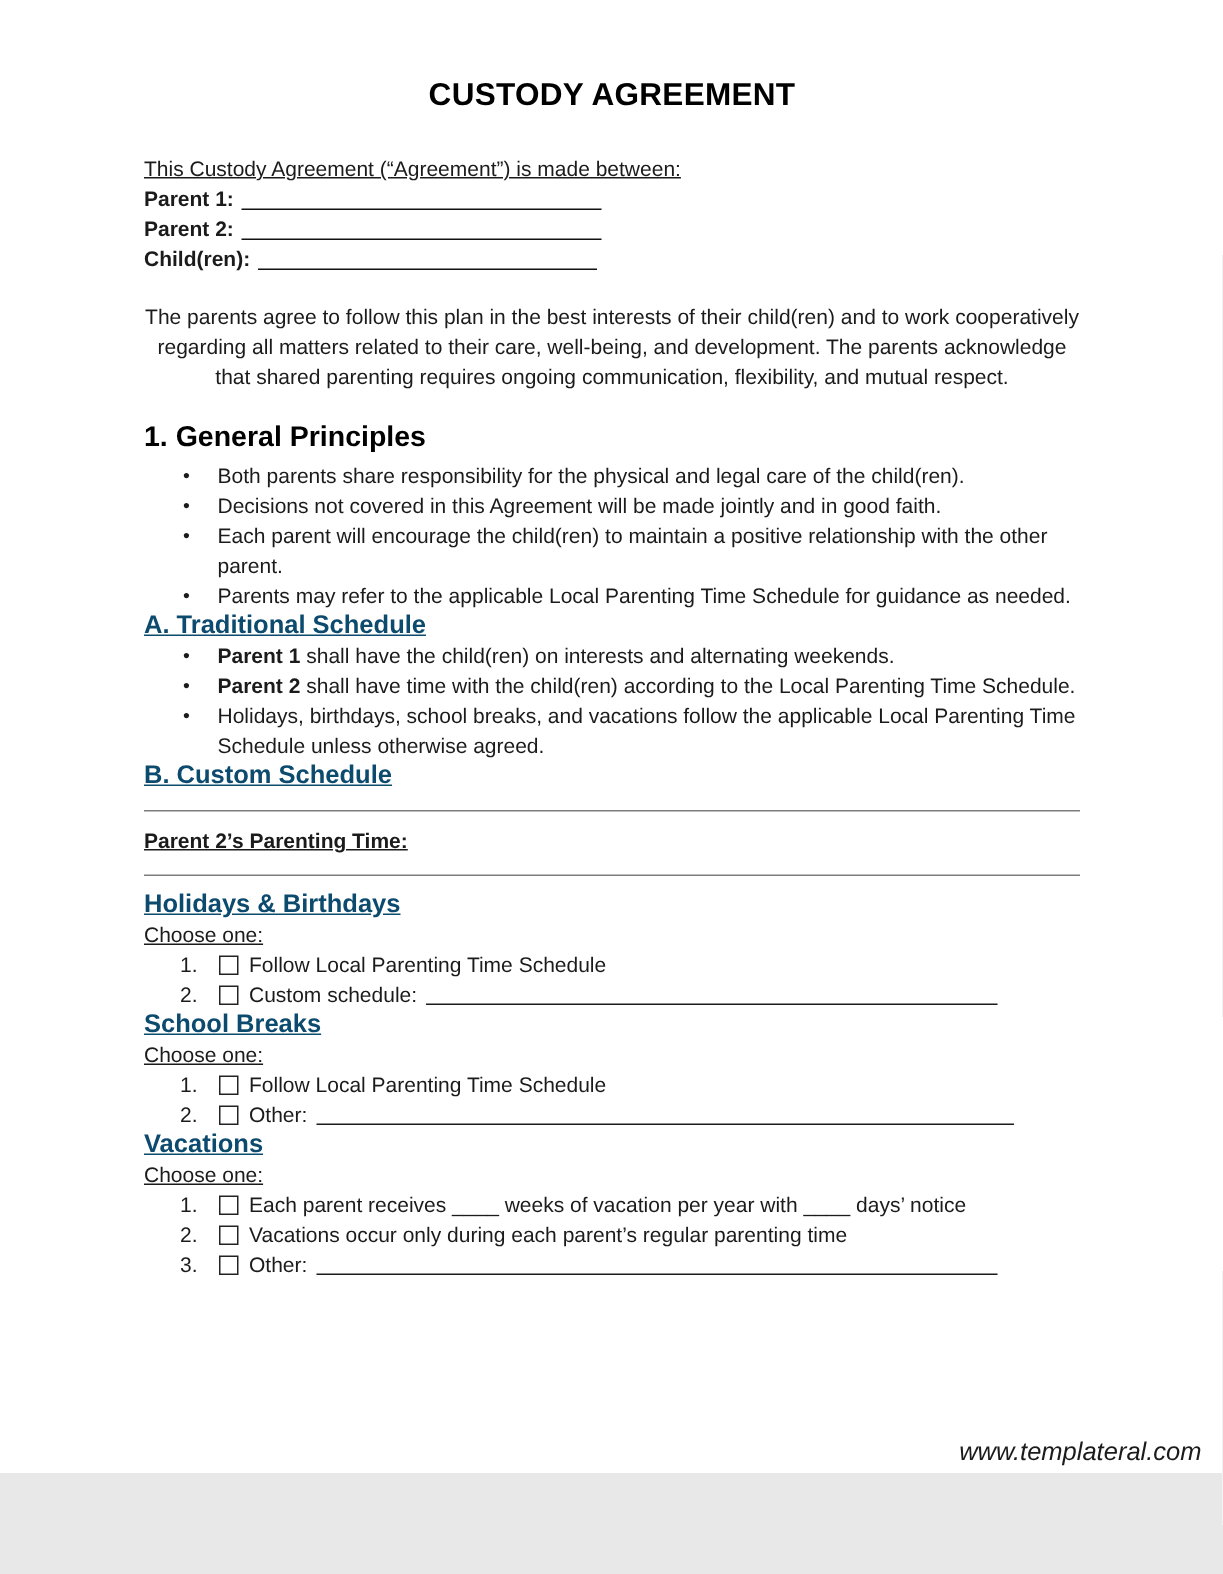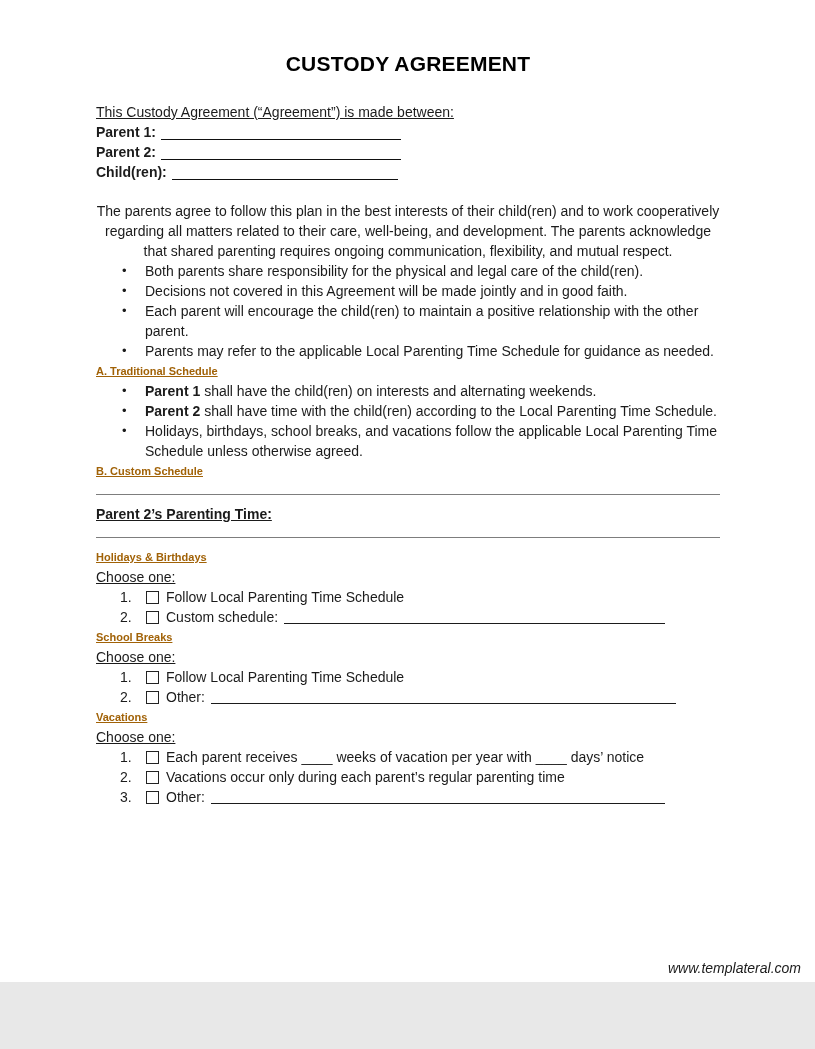--- a/index.html
+++ b/index.html
@@ -31,21 +31,21 @@
     margin-left: 5px; margin-bottom: 2px;
   }
   .w240 { width: 240px; }
   .w226 { width: 226px; }
   .para { margin: 19px 0 0 0; text-align: center; }
   .h2 {
     margin: 18px 0 2px 0;
     font-size: 19px; line-height: 26px;
     font-weight: bold; color: #000;
   }
-  .sub15 { font-weight: bold; font-size: 11px; color:#a16207; }
+  .sub15 { font-weight: bold; font-size: 17px; color:#0c4a6e; }
   .bullet { display: flex; margin-left: 26px; }
   .dot { width: 23px; flex-shrink: 0; font-size: 13px; }
   .btxt { flex: 1; }
   .crow { display: flex; align-items: center; margin-left: 24px; height: 20px; }
   .num { width: 26px; flex-shrink: 0; }
   .cb {
     width: 11px; height: 11px; flex-shrink: 0;
     border: 1.4px solid #222;
     margin-right: 7px;
     background: #fff;
@@ -59,21 +59,21 @@
   }
   .blank.mr44 { margin-right: 44px; }
   .fill-line {
     border-bottom: 1.2px solid #7d7d7d;
     height: 13px; margin-bottom: 9px;
   }
   .footer {
     position: absolute;
     right: 14px; bottom: 4px;
     font-style: italic;
-    font-size: 14px; color: #1b1b1b;
+    font-size: 17px; color: #1b1b1b;
   }
 </style>
 </head>
 <body>
 
 <div class="page">
 
   <h1 class="title">CUSTODY AGREEMENT</h1>
 
   <p class="line">This Custody Agreement (“Agreement”) is made between:</p>
@@ -86,20 +86,21 @@
     <span class="b">Parent 2:</span>
     <span class="ufill w240"></span>
   </div>
   <div class="field-row">
     <span class="b">Child(ren):</span>
     <span class="ufill w226"></span>
   </div>
 
   <p class="para">The parents agree to follow this plan in the best interests of their child(ren) and to work cooperatively regarding all matters related to their care, well-being, and development. The parents acknowledge that shared parenting requires ongoing communication, flexibility, and mutual respect.</p>
 
+  <h2 class="h2">1. General Principles</h2>
   <div class="bullet">
     <span class="dot">•</span>
     <span class="btxt">Both parents share responsibility for the physical and legal care of the child(ren).</span>
   </div>
   <div class="bullet">
     <span class="dot">•</span>
     <span class="btxt">Decisions not covered in this Agreement will be made jointly and in good faith.</span>
   </div>
   <div class="bullet">
     <span class="dot">•</span>

